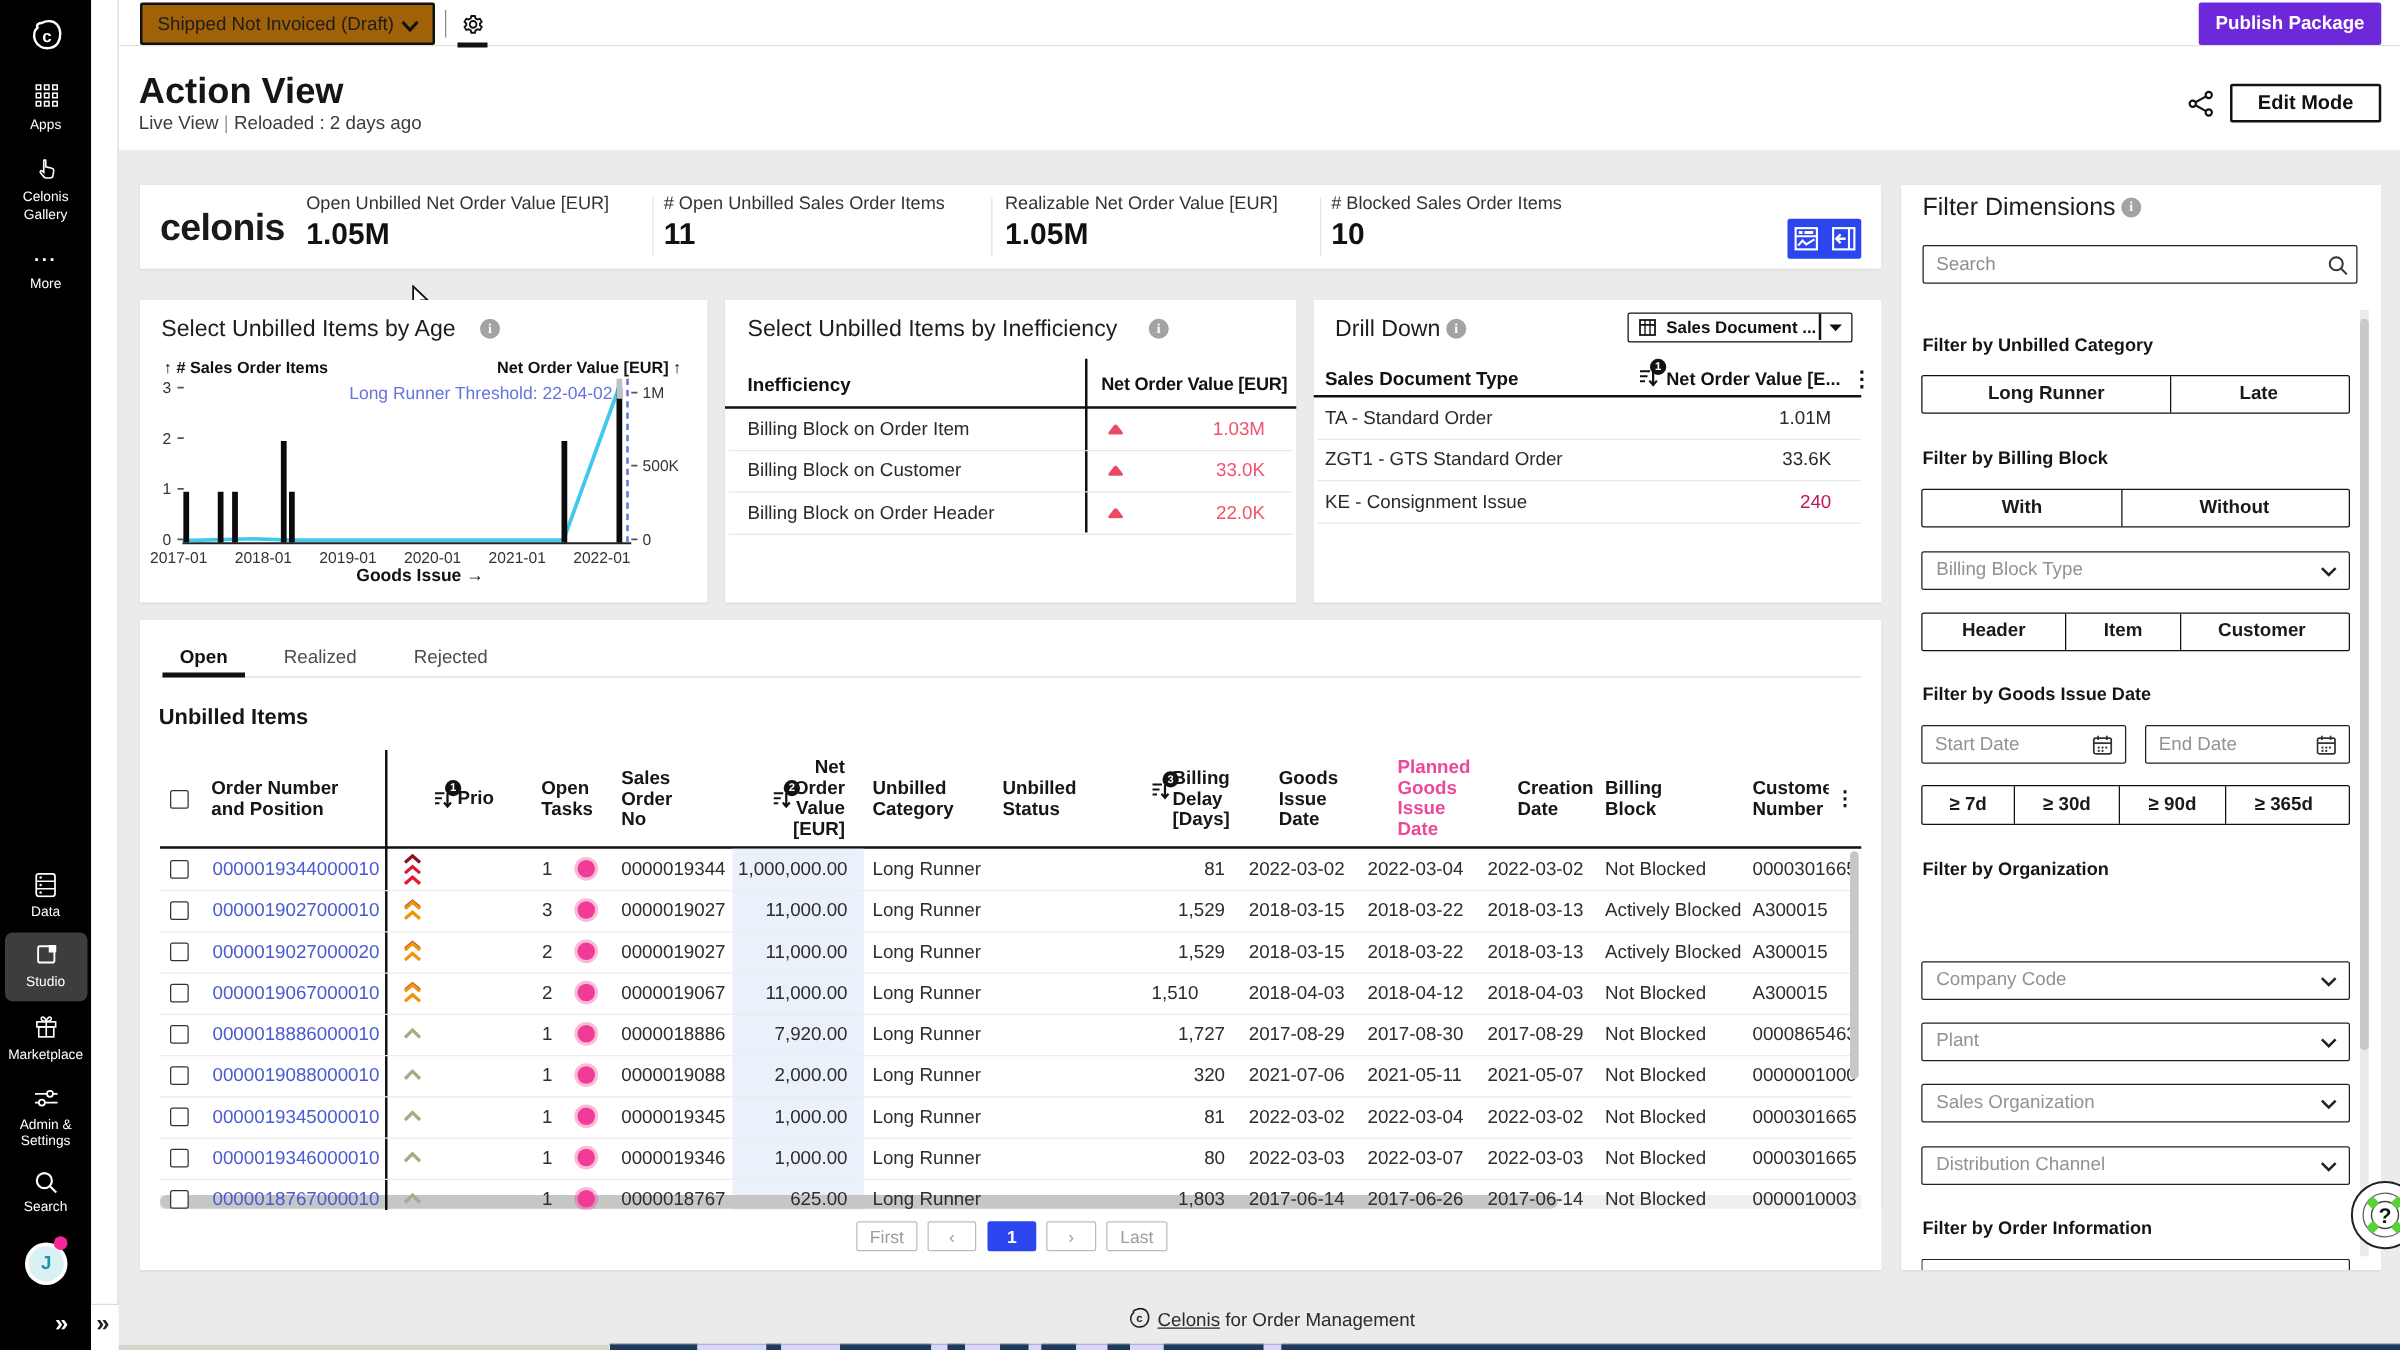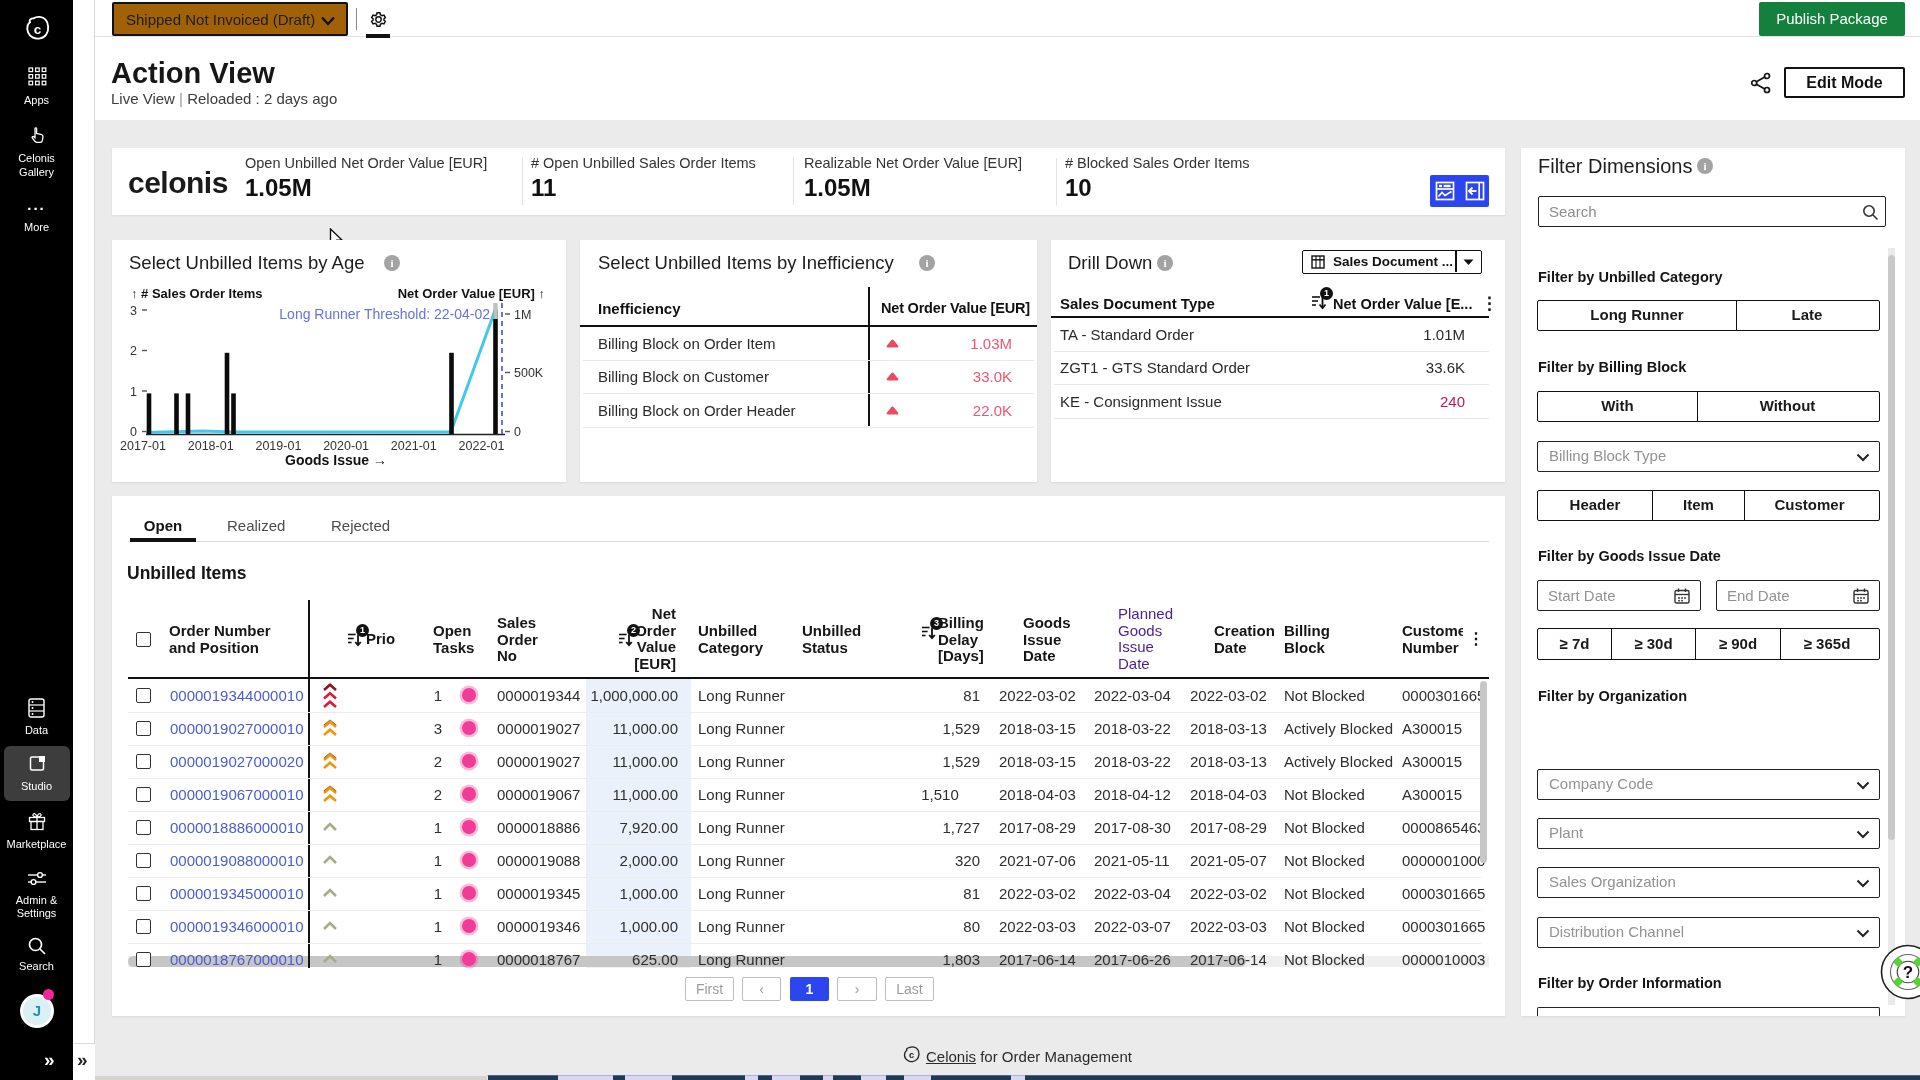--- a/index.html
+++ b/index.html
@@ -82,21 +82,21 @@
 <svg class="a" style="left:206px;top:11px;" width="16" height="12" viewBox="0 0 16 12">
         <path d="M2 2.5 L8 9 L14 2.5" fill="none" stroke="#111" stroke-width="2.4"></path>
       </svg>
 </div>
 <div class="a" style="left:356px;top:8px;width:1px;height:22px;background:#8a8a8a;"></div>
 <svg class="a" style="left:370px;top:11px;" width="17" height="17" viewBox="0 0 24 24">
 <path fill="none" stroke="#111" stroke-width="2.1" d="M12 8.2 A3.8 3.8 0 1 0 12 15.8 A3.8 3.8 0 1 0 12 8.2 Z"></path>
 <path fill="none" stroke="#111" stroke-width="2.1" d="M10 2.5 L14 2.5 L14.7 5.2 L17 6.5 L19.7 5.7 L21.7 9.2 L19.7 11 L19.7 13 L21.7 14.8 L19.7 18.3 L17 17.5 L14.7 18.8 L14 21.5 L10 21.5 L9.3 18.8 L7 17.5 L4.3 18.3 L2.3 14.8 L4.3 13 L4.3 11 L2.3 9.2 L4.3 5.7 L7 6.5 L9.3 5.2 Z"></path>
     </svg>
 <div class="a" style="left:366px;top:34px;width:24px;height:4px;background:#111;"></div>
-<div class="a" style="left:1759px;top:2px;width:146px;height:34px;background:#15803d;border-radius:2px;color:#fff;font-size:15px;font-weight:normal;text-align:center;line-height:34px;">Publish Package</div>
+<div class="a" style="left:1759px;top:2px;width:146px;height:34px;background:#6d28d9;border-radius:2px;color:#fff;font-size:15px;font-weight:bold;text-align:center;line-height:34px;">Publish Package</div>
 <div class="a" style="left:111px;top:57px;font-size:29px;font-weight:bold;color:#161616;">Action View</div>
 <div class="a" style="left:111px;top:90px;font-size:15px;color:#3c3c3c;">Live View <span style="color:#9a9a9a;">|</span> Reloaded : 2 days ago</div>
 <svg class="a" style="left:1750px;top:72px;" width="22" height="22" viewBox="0 0 22 22">
 <circle cx="4.2" cy="11" r="2.5" fill="none" stroke="#111" stroke-width="1.7"></circle>
 <circle cx="17" cy="4" r="2.5" fill="none" stroke="#111" stroke-width="1.7"></circle>
 <circle cx="17" cy="18" r="2.5" fill="none" stroke="#111" stroke-width="1.7"></circle>
 <line x1="6.4" y1="9.8" x2="14.8" y2="5.1" stroke="#111" stroke-width="1.7"></line>
 <line x1="6.4" y1="12.2" x2="14.8" y2="16.9" stroke="#111" stroke-width="1.7"></line>
     </svg>
 <div class="a" style="left:1784px;top:67px;width:121px;height:31px;border:2px solid #111;border-radius:2px;background:#fff;color:#111;font-size:16px;font-weight:bold;text-align:center;line-height:28px;">Edit Mode</div>
@@ -266,21 +266,21 @@
 <svg class="a" style="left:921px;top:625px;" width="16" height="15" viewBox="0 0 16 15">
 <line x1="1" y1="2.5" x2="8.6" y2="2.5" stroke="#111" stroke-width="1.6"></line>
 <line x1="1" y1="6.5" x2="6.6" y2="6.5" stroke="#111" stroke-width="1.6"></line>
 <line x1="1" y1="10.5" x2="4.6" y2="10.5" stroke="#111" stroke-width="1.6"></line>
 <line x1="11" y1="2.5" x2="11" y2="12.5" stroke="#111" stroke-width="1.8"></line>
 <path d="M8.2 10 L11 13.2 L13.8 10" fill="none" stroke="#111" stroke-width="1.8"></path>
     </svg>
     <div class="a" style="left:930px;top:617px;width:13px;height:13px;border-radius:50%;background:#111;color:#fff;font-size:9px;font-weight:bold;text-align:center;line-height:13px;">3</div>
 <div class="a" style="left:938px;top:615px;font-size:15px;font-weight:bold;color:#161616;line-height:16.5px;">Billing<br>Delay<br>[Days]</div>
 <div class="a" style="left:1023px;top:615px;font-size:15px;font-weight:bold;color:#161616;line-height:16.5px;">Goods<br>Issue<br>Date</div>
-<div class="a" style="left:1118px;top:606px;font-size:15px;font-weight:normal;color:#4c1d95;line-height:16.5px;">Planned<br>Goods<br>Issue<br>Date</div>
+<div class="a" style="left:1118px;top:606px;font-size:15px;font-weight:bold;color:#ec4899;line-height:16.5px;">Planned<br>Goods<br>Issue<br>Date</div>
 <div class="a" style="left:1214px;top:623px;font-size:15px;font-weight:bold;color:#161616;line-height:16.5px;">Creation<br>Date</div>
 <div class="a" style="left:1284px;top:623px;font-size:15px;font-weight:bold;color:#161616;line-height:16.5px;">Billing<br>Block</div>
 <div class="a" style="left:1402px;top:623px;width:61px;overflow:hidden;white-space:nowrap;font-size:15px;font-weight:bold;color:#161616;line-height:16.5px;">Customer<br>Number</div>
 <div class="a" style="left:1468px;top:629px;font-size:16px;font-weight:bold;color:#111;">⋮</div>
 <div class="a" style="left:128px;top:677px;width:1361px;height:2px;background:#111;"></div>
 <div class="a" style="left:586px;top:679px;width:105px;height:289px;background:#eaf1fb;"></div>
 <div class="a" style="left:128px;top:956px;width:1361px;height:11px;background:#efefef;"></div>
 <div class="a" style="left:128px;top:956px;width:1118px;height:11px;background:#c6c6c6;border-radius:6px;"></div>
 <div class="a" style="left:308px;top:600px;width:1.6px;height:368px;background:#111;"></div>
 <div class="a" style="left:136px;top:688px;width:15px;height:15px;border:1.6px solid #333;border-radius:2px;background:#fff;opacity:1.00;"></div>

